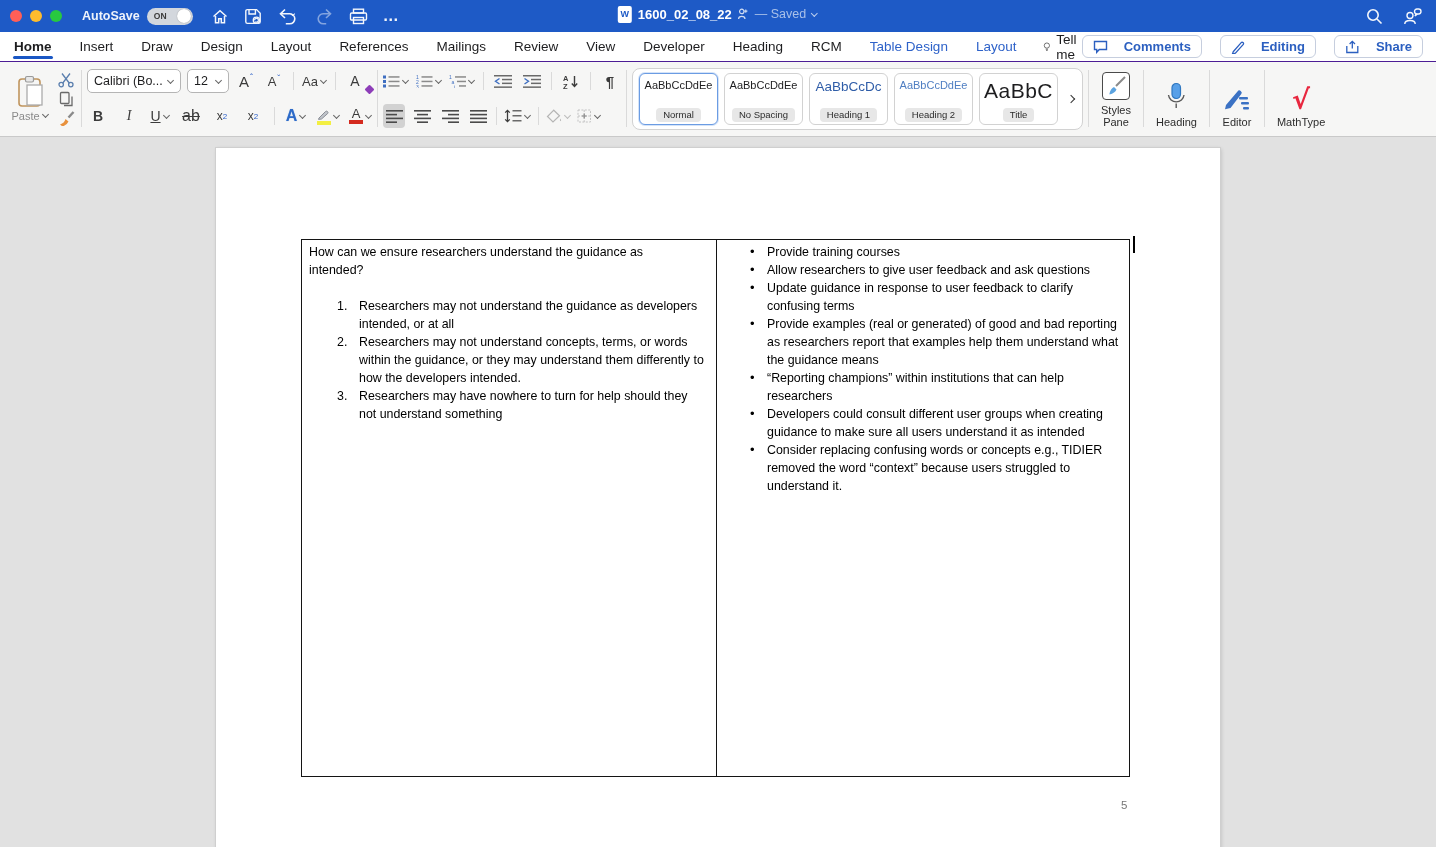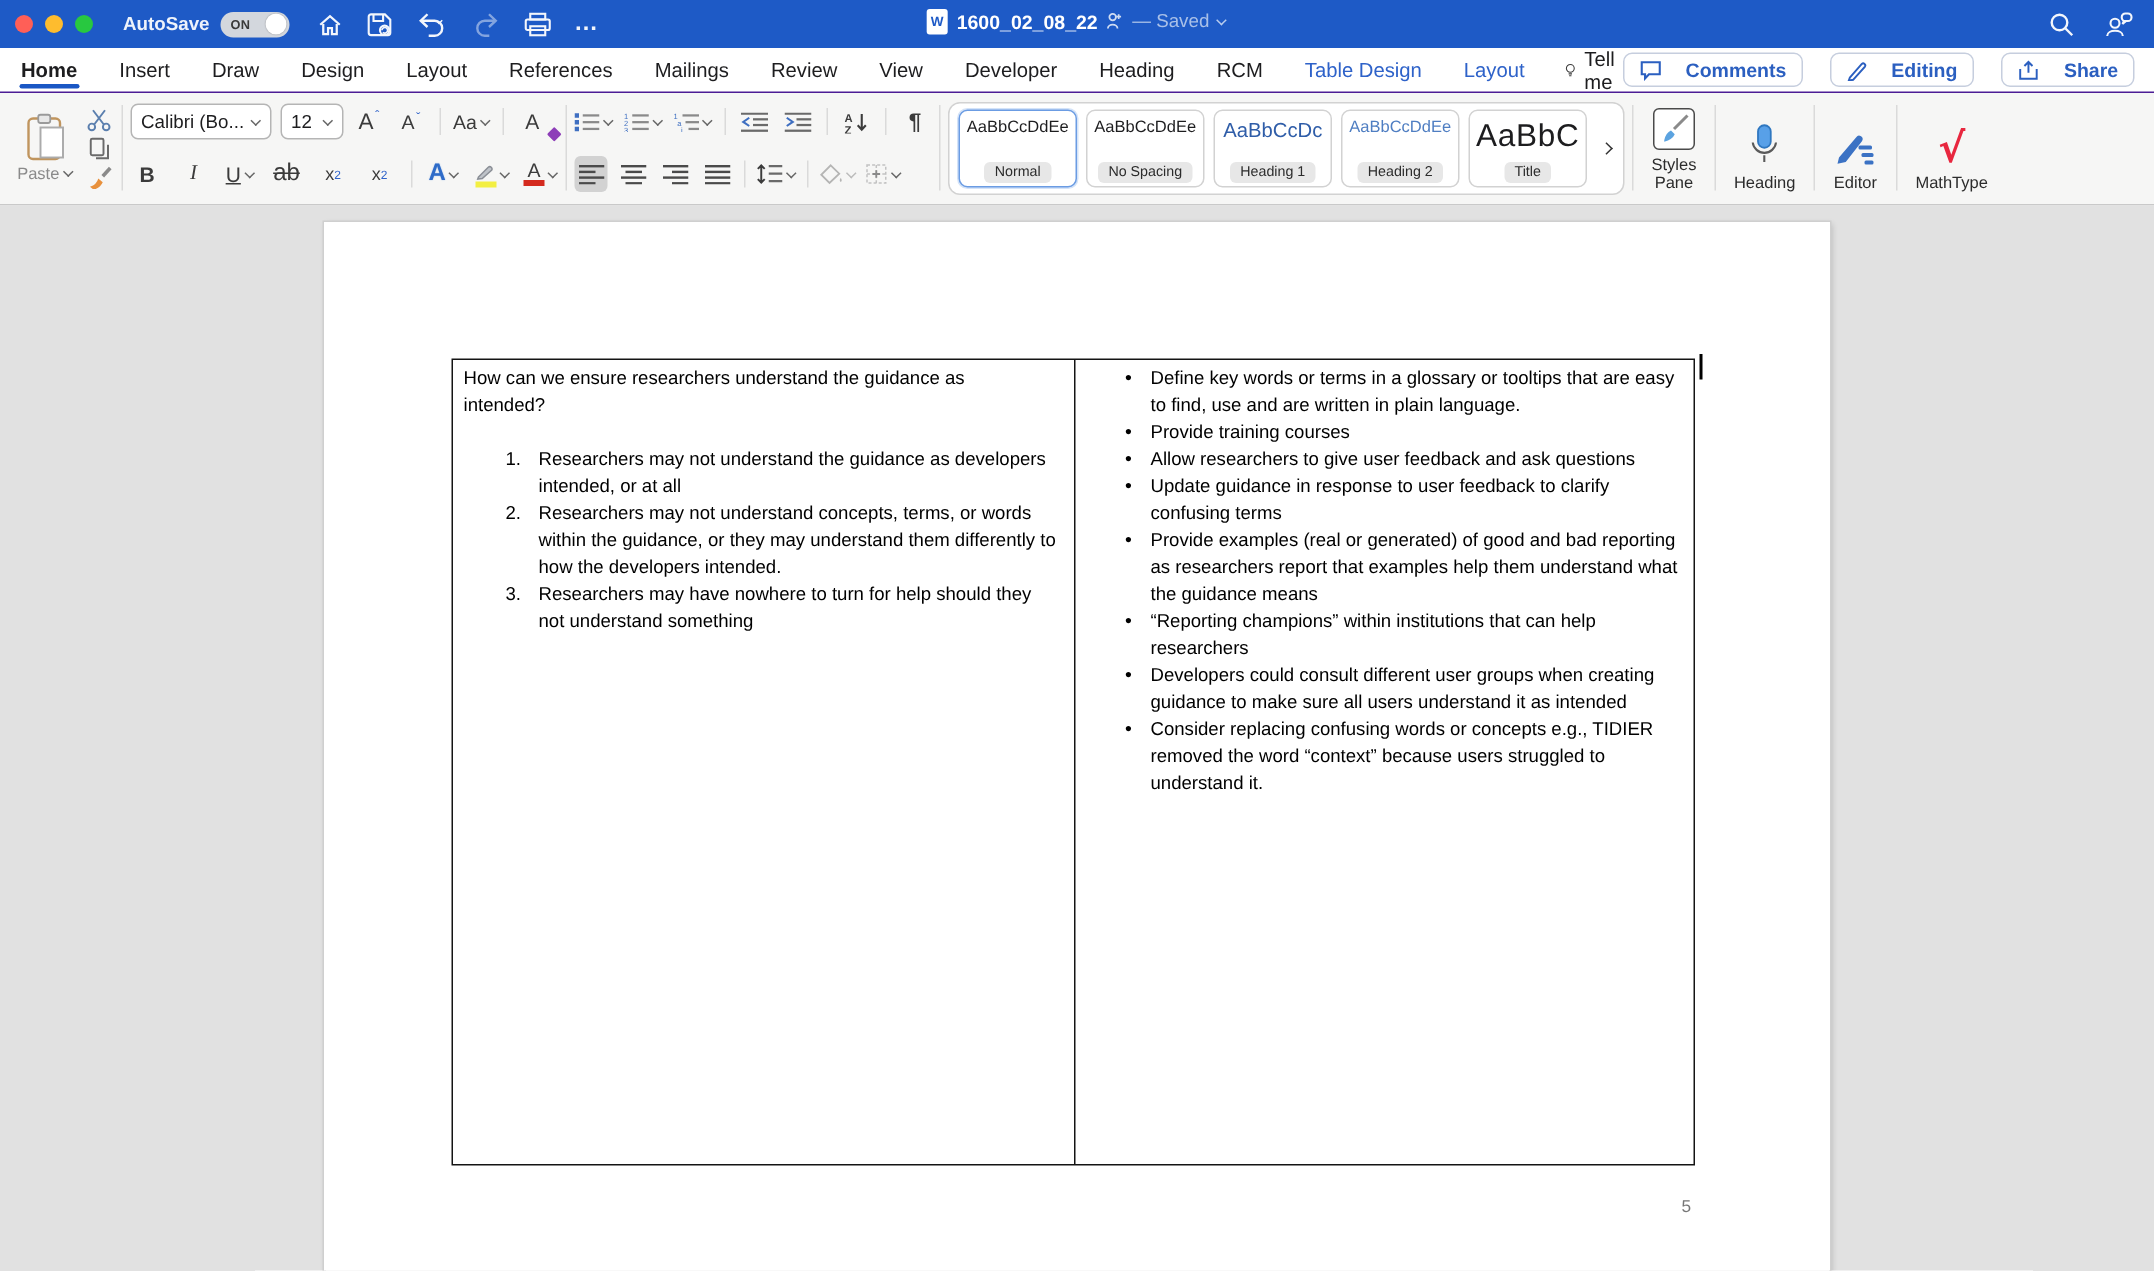--- a/index.html
+++ b/index.html
@@ -555,21 +555,20 @@
       <div class="cell cell-left">
         <p class="qhead">How can we ensure researchers understand the guidance as intended?</p>
         <ol class="numlist">
           <li>Researchers may not understand the guidance as developers intended, or at all</li>
           <li>Researchers may not understand concepts, terms, or words within the guidance, or they may understand them differently to how the developers intended.</li>
           <li>Researchers may have nowhere to turn for help should they not understand something</li>
         </ol>
       </div>
       <div class="cell cell-right">
         <ul class="bullist">
-          <li>Define key words or terms in a glossary or tooltips that are easy to find, use and are written in plain language.</li>
           <li>Provide training courses</li>
           <li>Allow researchers to give user feedback and ask questions</li>
           <li>Update guidance in response to user feedback to clarify confusing terms</li>
           <li>Provide examples (real or generated) of good and bad reporting as researchers report that examples help them understand what the guidance means</li>
           <li>“Reporting champions” within institutions that can help researchers</li>
           <li>Developers could consult different user groups when creating guidance to make sure all users understand it as intended</li>
           <li>Consider replacing confusing words or concepts e.g., TIDIER removed the word “context” because users struggled to understand it.</li>
         </ul>
       </div>
     </div>

